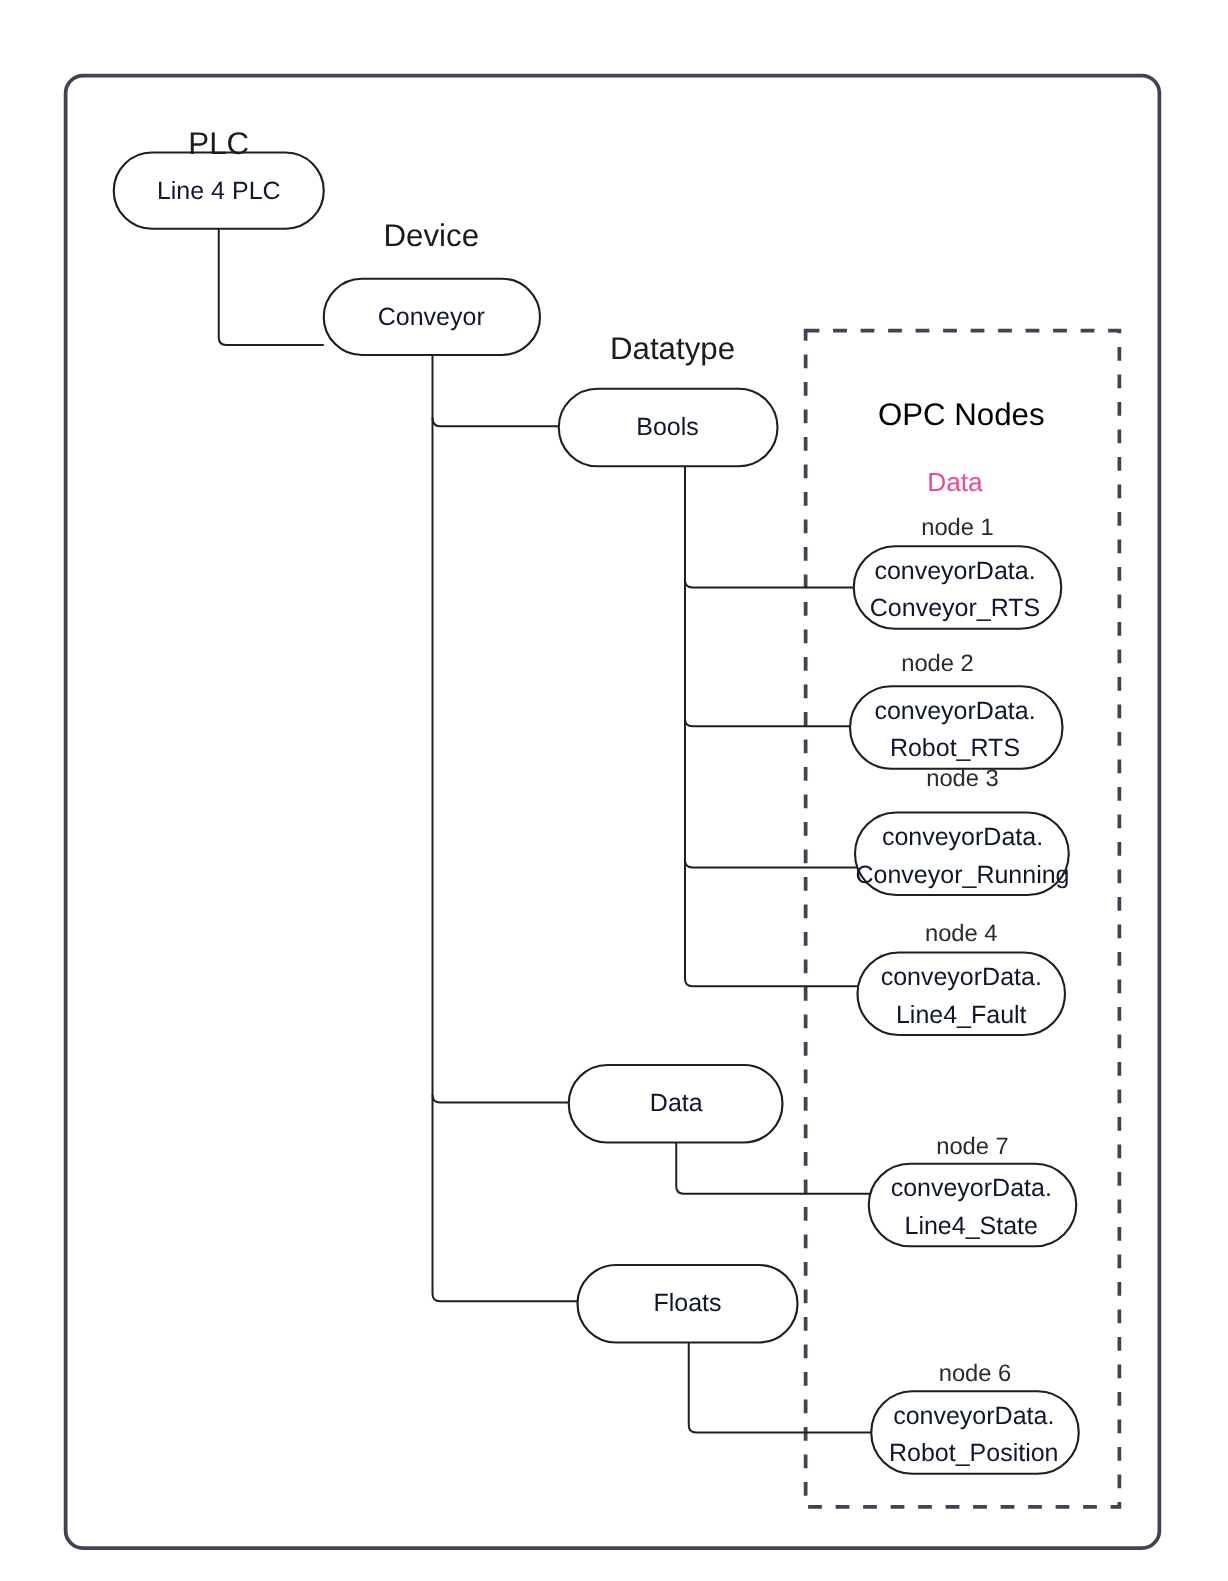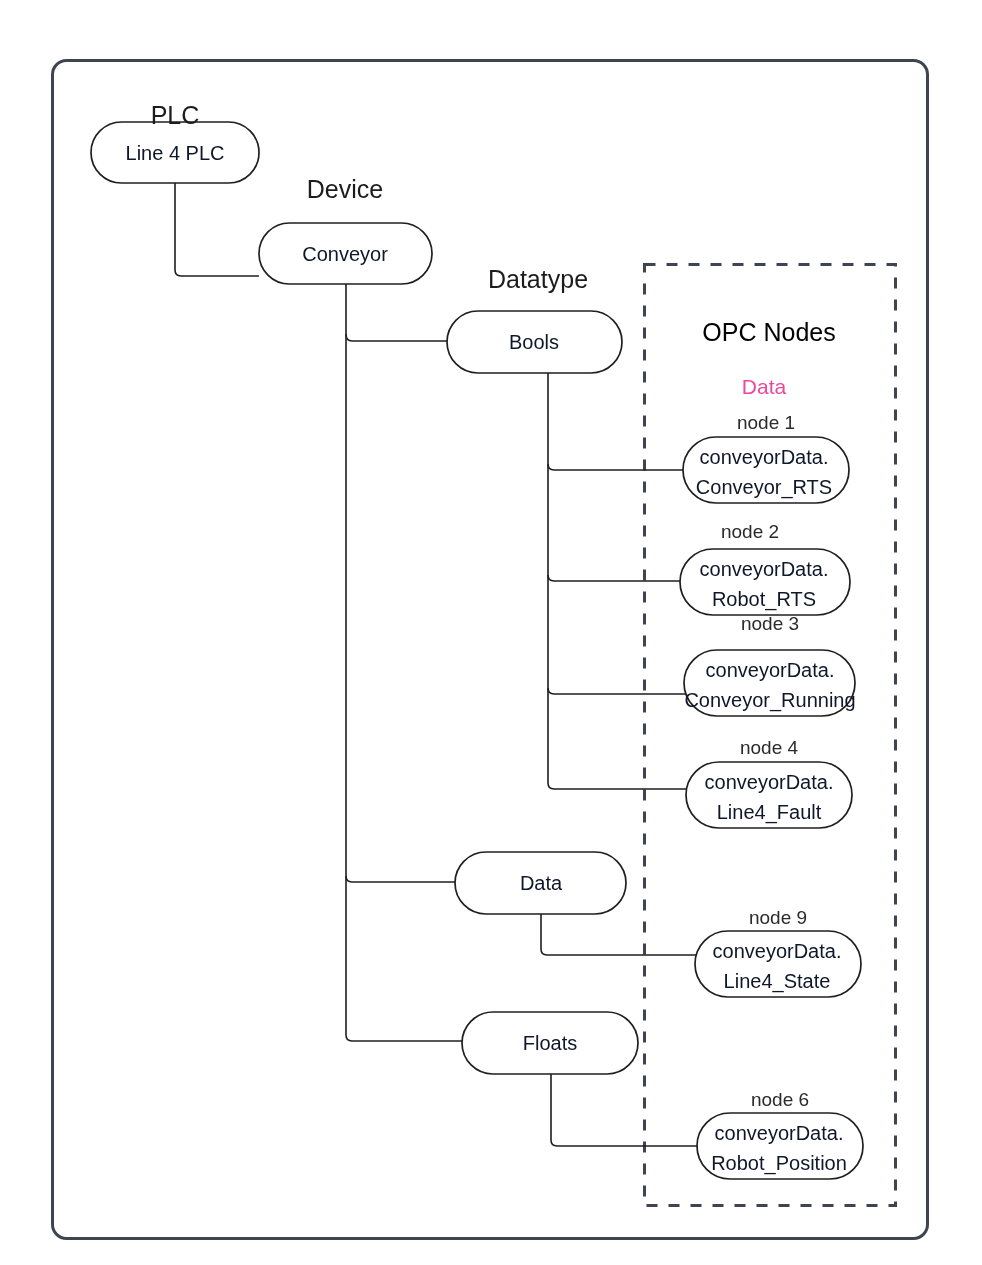--- a/index.html
+++ b/index.html
@@ -145,21 +145,21 @@
     <span>conveyorData.</span><br>
     <span>Conveyor_Running</span>
   </div>
 
   <div class="lbl node-caption ctr" style="left:769px; top:736px;">node 4</div>
   <div class="lbl box-text two-line ctr" style="left:769px; top:767px;">
     <span>conveyorData.</span><br>
     <span>Line4_Fault</span>
   </div>
 
-  <div class="lbl node-caption ctr" style="left:778px; top:906px;">node 9</div>
+  <div class="lbl node-caption ctr" style="left:778px; top:906px;">node 7</div>
   <div class="lbl box-text two-line ctr" style="left:777px; top:936px;">
     <span>conveyorData.</span><br>
     <span>Line4_State</span>
   </div>
 
   <div class="lbl node-caption ctr" style="left:780px; top:1088px;">node 6</div>
   <div class="lbl box-text two-line ctr" style="left:779px; top:1118px;">
     <span>conveyorData.</span><br>
     <span>Robot_Position</span>
   </div>

